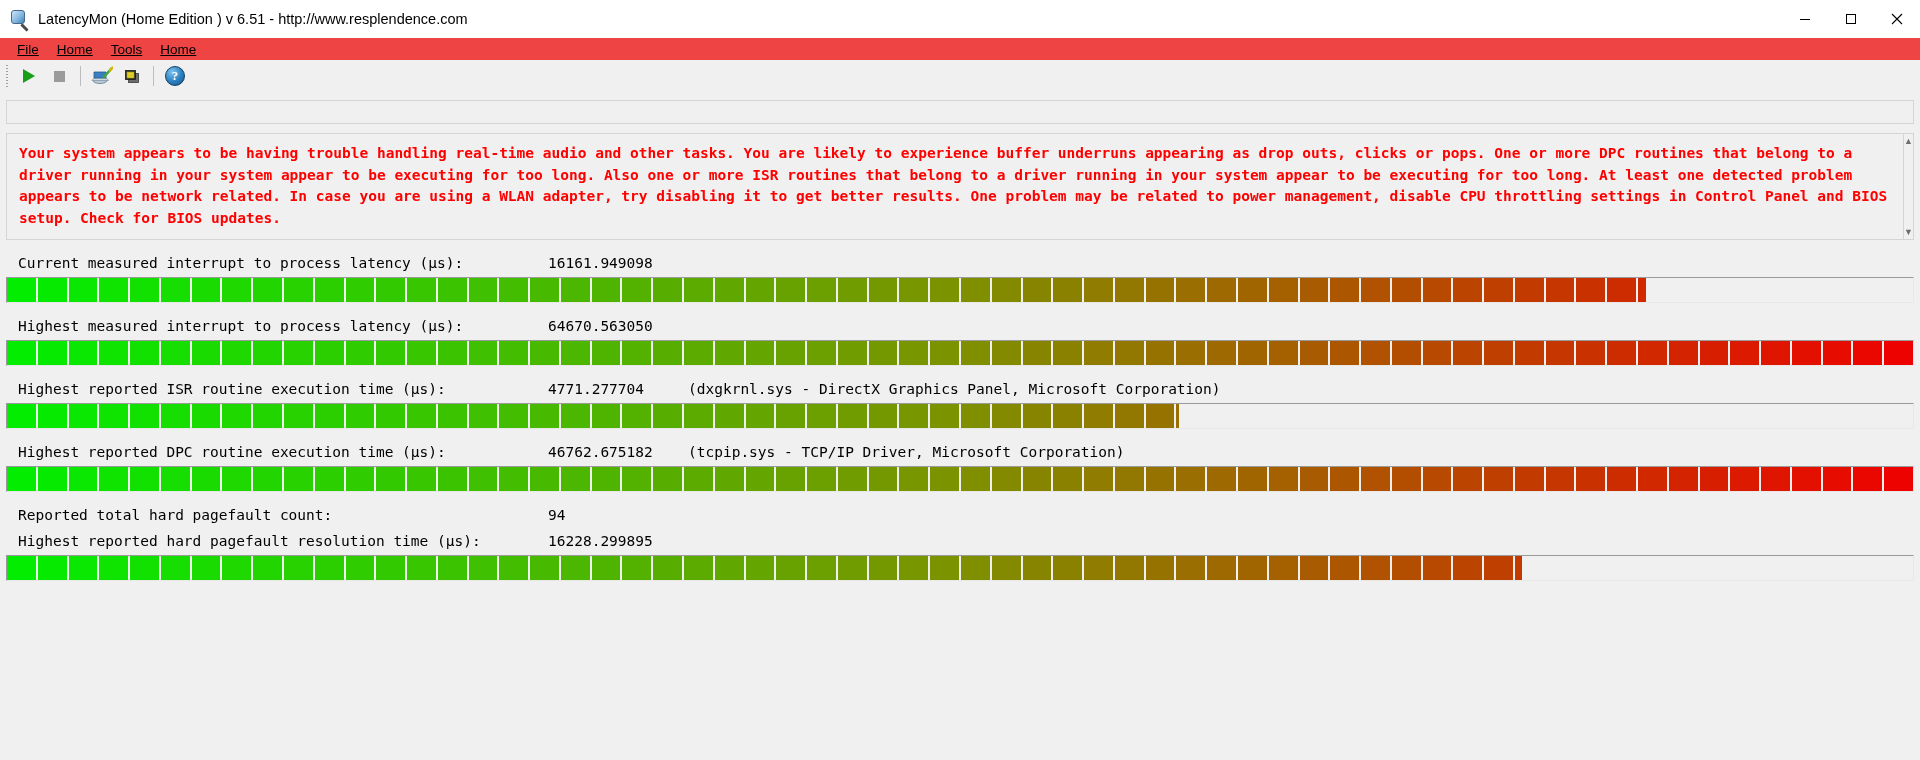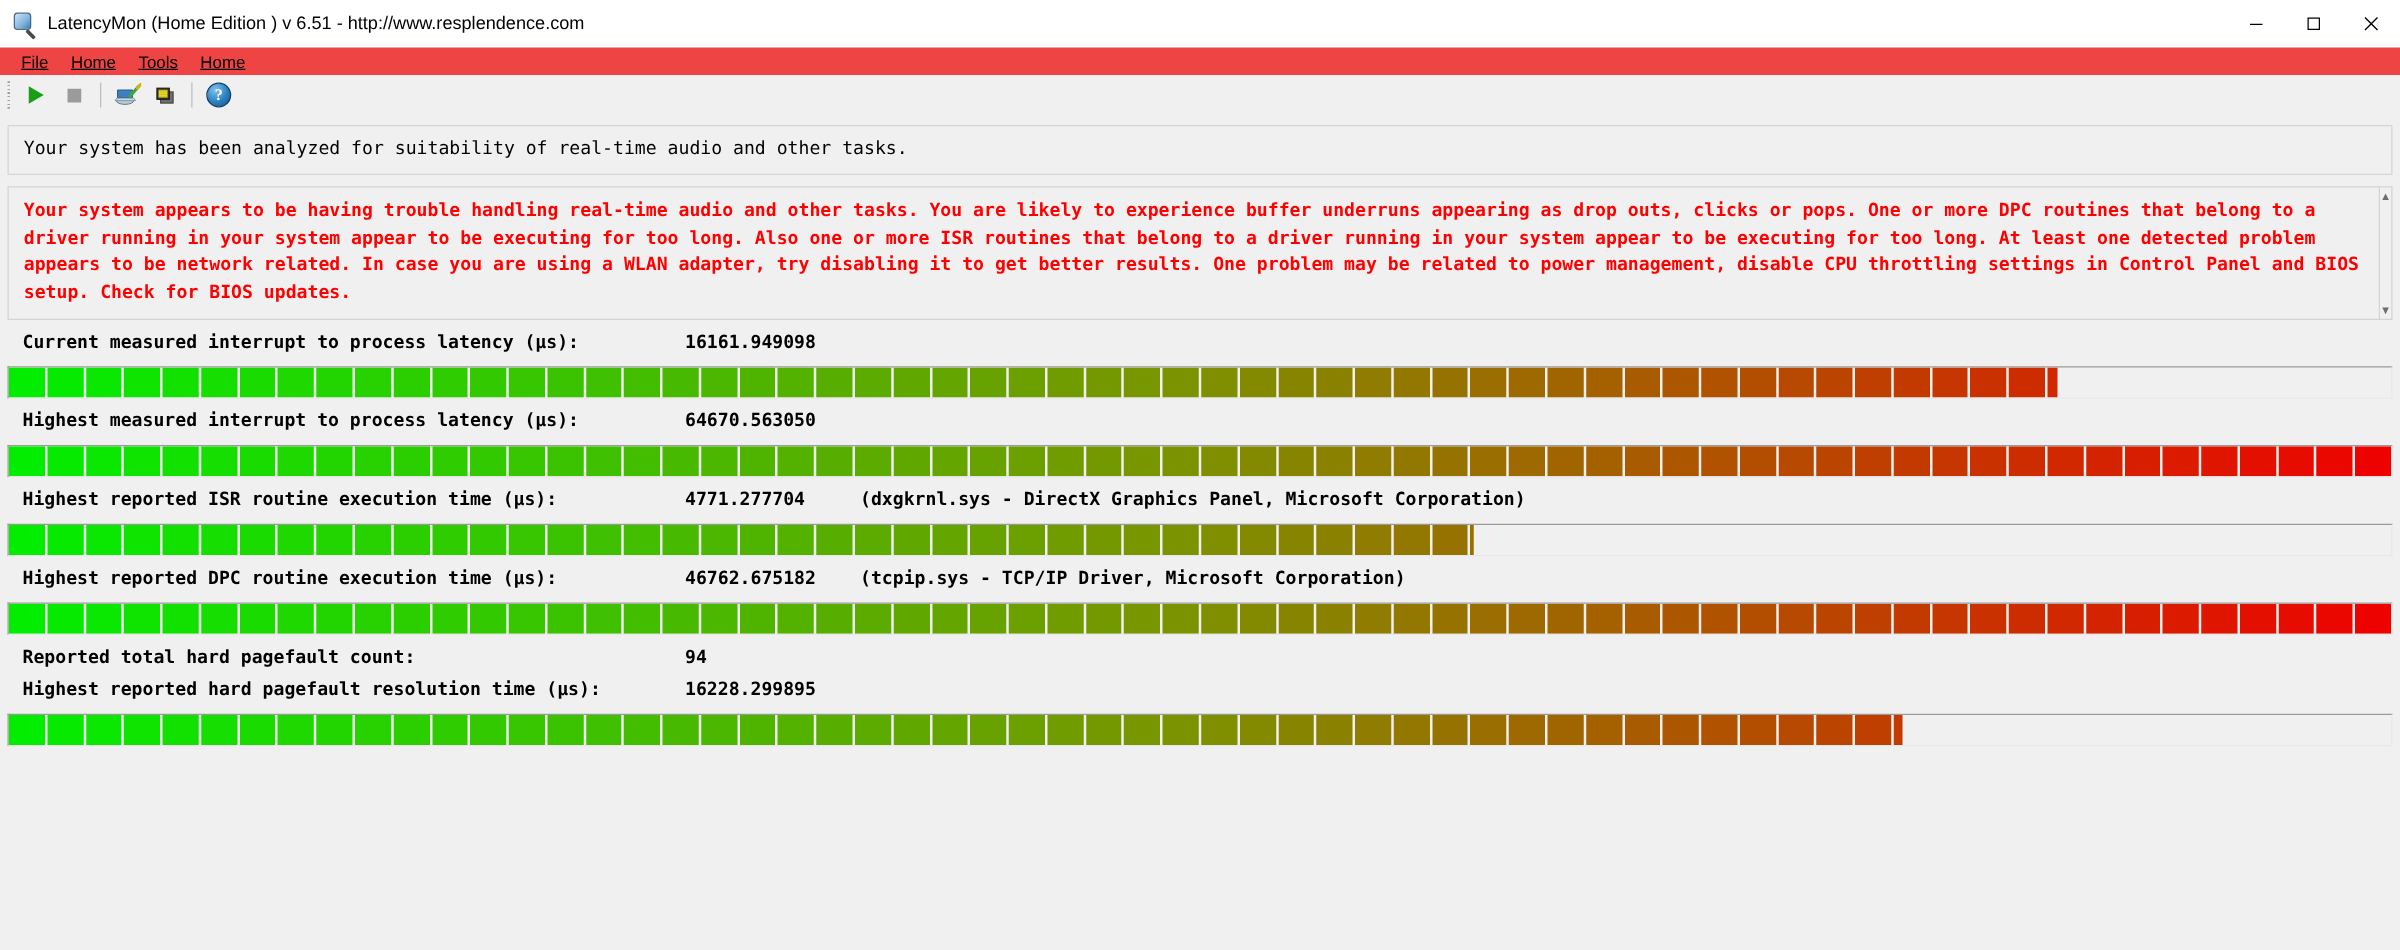--- a/index.html
+++ b/index.html
@@ -77,21 +77,21 @@
   .warnbox{flex:1 1 auto;padding:9px 12px 10px 12px;min-height:92px;box-sizing:border-box;}
   .warn{color:#ff0000;font-weight:bold;line-height:21.5px;white-space:pre-wrap;
         font-family:"DejaVu Sans Mono","Liberation Mono",monospace;font-size:14.5px;}
   .vscroll{width:17px;background:#f0f0f0;border:1px solid #d4d4d4;border-left:none;
            display:flex;flex-direction:column;justify-content:space-between;align-items:center;
            box-sizing:border-box;}
   .vscroll .arrow{font-size:9px;color:#6d6d6d;line-height:10px;padding:2px 0;}
 
   .metrics{margin-top:10px;display:flex;flex-direction:column;}
   .metric{margin-bottom:2px;}
-  .mrow{display:flex;align-items:flex-start;height:26px;padding-left:12px;font-weight:bold;}
+  .mrow{display:flex;align-items:center;height:26px;padding-left:12px;}
   .mlabel{width:530px;flex:0 0 auto;}
   .mvalue{width:140px;flex:0 0 auto;}
   .mextra{flex:1 1 auto;}
   .barwrap{height:26px;margin:1px 0 8px 0;background:#f0f0f0;
            border-top:1px solid #9a9a9a;border-left:1px solid #9a9a9a;
            border-right:1px solid #e8e8e8;border-bottom:1px solid #e8e8e8;
            box-sizing:border-box;position:relative;overflow:hidden;}
   .bar{height:100%;position:relative;overflow:hidden;}
   .bar .seg{position:absolute;top:0;bottom:0;}
 </style>
@@ -167,21 +167,20 @@
 
     <div class="tbtn">
       <div class="icon-help">?</div>
     </div>
   </div>
 
 
   <div class="content">
 
     <div class="panel summary">
-      <div class="mono">Your system has been analyzed for suitability of real-time audio and other tasks.</div>
       <div class="srow mono">
       </div>
     </div>
 
     <div class="warnwrap">
       <div class="panel warnbox">
         <div class="warn">Your system appears to be having trouble handling real-time audio and other tasks. You are likely to experience buffer underruns appearing as drop outs, clicks or pops. One or more DPC routines that belong to a driver running in your system appear to be executing for too long. Also one or more ISR routines that belong to a driver running in your system appear to be executing for too long. At least one detected problem appears to be network related. In case you are using a WLAN adapter, try disabling it to get better results. One problem may be related to power management, disable CPU throttling settings in Control Panel and BIOS setup. Check for BIOS updates.</div>
       </div>
       <div class="vscroll">
         <div class="arrow">▲</div>

